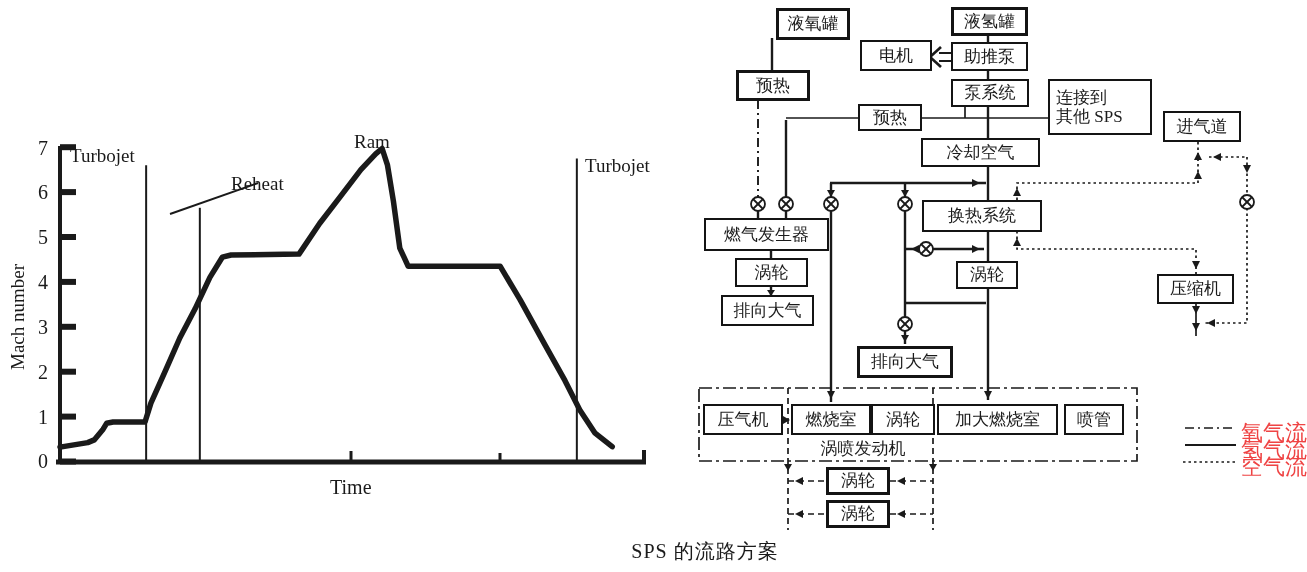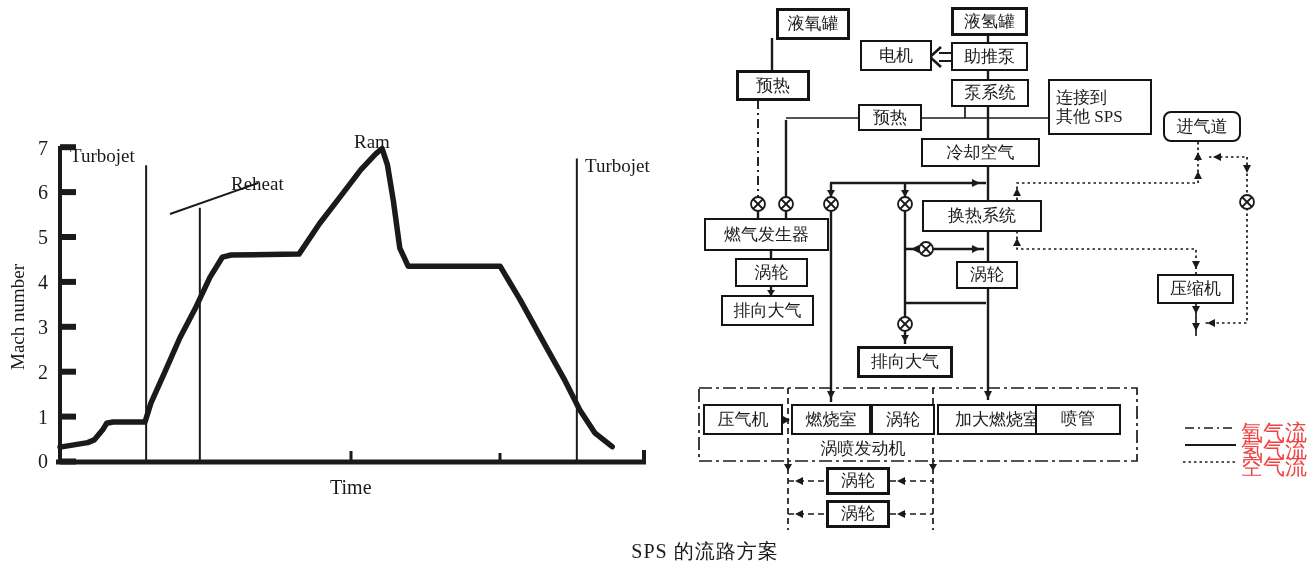--- a/index.html
+++ b/index.html
@@ -226,21 +226,21 @@
   <div class="box bold" style="left:736px;top:70px;width:74px;height:31px;">
       <span>预热</span>
     </div>
   <div class="box" style="left:858px;top:104px;width:64px;height:27px;">
       <span>预热</span>
     </div>
   <div class="box left-align" style="left:1048px;top:79px;width:104px;height:56px;">
     <span>连接到</span>
     <span>其他 SPS</span>
   </div>
-  <div class="box" style="left:1163px;top:111px;width:78px;height:31px;border-radius:8px;">
+  <div class="box" style="left:1163px;top:111px;width:78px;height:31px;">
       <span>进气道</span>
     </div>
   <div class="box" style="left:921px;top:138px;width:119px;height:29px;">
       <span>冷却空气</span>
     </div>
   <div class="box" style="left:922px;top:200px;width:120px;height:32px;">
       <span>换热系统</span>
     </div>
   <div class="box" style="left:704px;top:218px;width:125px;height:33px;">
       <span>燃气发生器</span>
@@ -265,21 +265,21 @@
     </div>
   <div class="box" style="left:791px;top:404px;width:80px;height:31px;">
       <span>燃烧室</span>
     </div>
   <div class="box" style="left:871px;top:404px;width:64px;height:31px;">
       <span>涡轮</span>
     </div>
   <div class="box" style="left:937px;top:404px;width:121px;height:31px;">
       <span>加大燃烧室</span>
     </div>
-  <div class="box" style="left:1035px;top:404px;width:86px;height:31px;font-family:Liberation Mono, monospace;">
+  <div class="box" style="left:1064px;top:404px;width:60px;height:31px;">
       <span>喷管</span>
     </div>
   <div class="box bold" style="left:826px;top:467px;width:64px;height:28px;">
       <span>涡轮</span>
     </div>
   <div class="box bold" style="left:826px;top:500px;width:64px;height:28px;">
       <span>涡轮</span>
     </div>
 
   <div class="plain-label" style="left:806px;top:437px;width:114px;">涡喷发动机</div>

